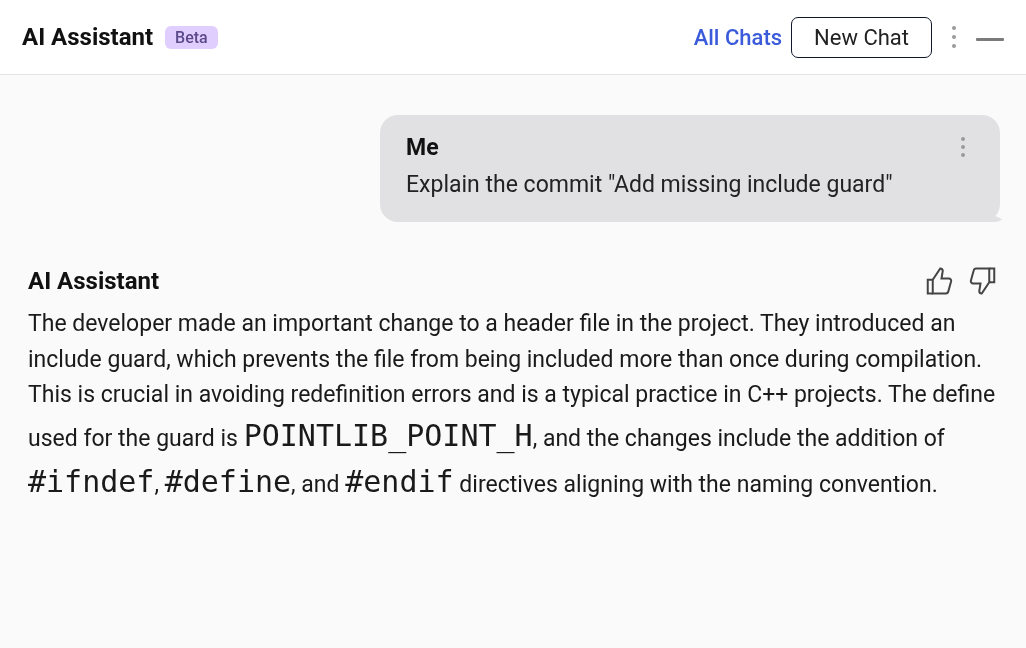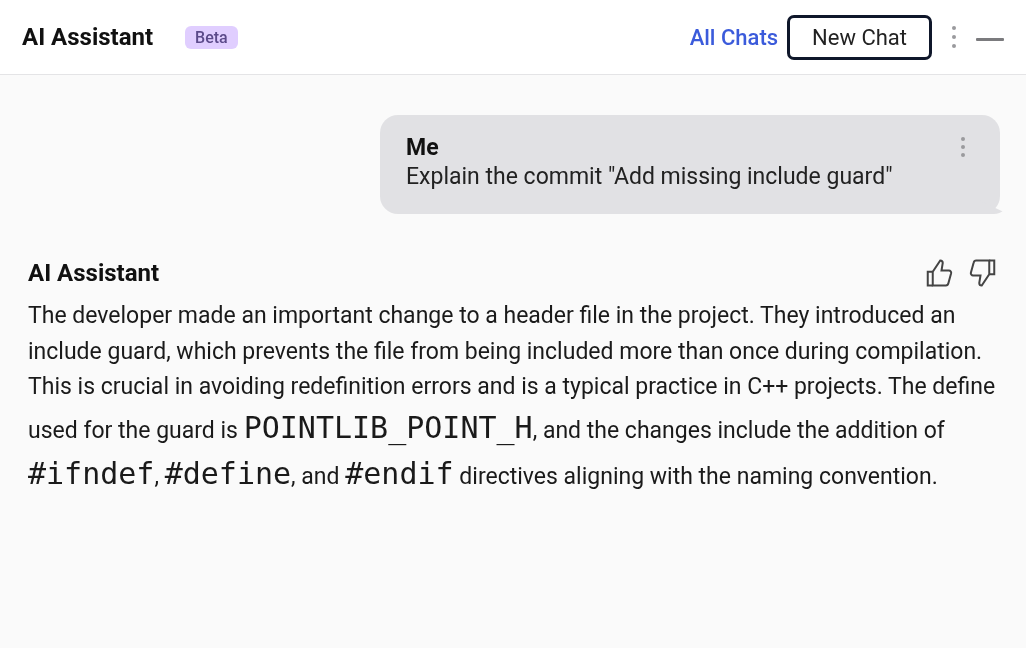--- a/index.html
+++ b/index.html
@@ -1,31 +1,31 @@
 <!DOCTYPE html>
 <html><head>
 <meta charset="utf-8">
 <style>
   * { box-sizing: border-box; margin: 0; padding: 0; }
   html, body { width: 1026px; height: 648px; font-family: -apple-system, BlinkMacSystemFont, "Segoe UI", Roboto, Arial, sans-serif; background: #fafafa; color: #1a1a1a; }
   .header { display: flex; align-items: center; justify-content: space-between; height: 75px; padding: 0 22px 0 22px; border-bottom: 1px solid #e4e4e6; background: #fff; }
   .header-left { display: flex; align-items: center; gap: 12px; }
   .app-title { font-size: 24px; font-weight: 700; color: #111; }
-  .beta-badge { background: #e0ceff; color: #5b4a8a; font-size: 16px; font-weight: 500; padding: 2px 10px; border-radius: 6px; margin-left: 20px; }
+  .beta-badge { background: #e0ceff; color: #5b4a8a; font-size: 16px; font-weight: 500; padding: 2px 10px; border-radius: 6px; }
   .header-right { display: flex; align-items: center; gap: 9px; }
   .all-chats { color: #3b5bdb; font-size: 22px; font-weight: 500; cursor: pointer; }
-  .new-chat-btn { border: 3px solid #0f172a; background: #fff; color: #222; font-size: 22px; padding: 7px 22px; border-radius: 7px; cursor: pointer; font-family: inherit; }
+  .new-chat-btn { border: 1px solid #0f172a; background: #fff; color: #222; font-size: 22px; padding: 7px 22px; border-radius: 7px; cursor: pointer; font-family: inherit; }
   .kebab { width: 26px; height: 36px; display: flex; flex-direction: column; align-items: center; justify-content: center; gap: 5px; cursor: pointer; }
   .kebab span { width: 4px; height: 4px; border-radius: 50%; background: #9a9a9d; }
   .minimize { width: 28px; height: 3px; background: #7b7b7e; border-radius: 1px; cursor: pointer; margin-top: 4px; }
   .chat-area { padding: 40px 26px 0 26px; }
   .me-bubble-wrap { display: flex; justify-content: flex-end; margin-bottom: 44px; }
   .me-bubble { position: relative; background: #e1e1e4; border-radius: 18px; padding: 18px 26px 22px 26px; max-width: 640px; width: 620px; }
   .me-bubble::after { content: ""; position: absolute; right: -8px; bottom: 0px; width: 28px; height: 22px; background: radial-gradient(circle at 0 0, transparent 18px, #e1e1e4 19px); border-bottom-right-radius: 14px; clip-path: polygon(0 40%, 100% 100%, 0 100%); background: #e1e1e4; }
-  .me-header { display: flex; align-items: center; justify-content: space-between; }
+  .me-header { display: flex; align-items: center; justify-content: space-between; margin-bottom: 8px; }
   .me-label { font-size: 23px; font-weight: 700; color: #111; }
   .me-kebab { width: 22px; height: 28px; display: flex; flex-direction: column; align-items: center; justify-content: center; gap: 4px; cursor: pointer; }
   .me-kebab span { width: 4px; height: 4px; border-radius: 50%; background: #9a9a9d; }
   .me-text { font-size: 23px; color: #222; line-height: 1.35; }
   .ai-block { margin-top: 4px; padding: 0 2px; }
   .ai-header { display: flex; align-items: center; justify-content: space-between; margin-bottom: 10px; }
   .ai-label { font-size: 24px; font-weight: 700; color: #111; }
   .feedback { display: flex; gap: 14px; }
   .thumb { width: 30px; height: 30px; cursor: pointer; }
   .thumb svg { width: 100%; height: 100%; stroke: #444; stroke-width: 1.6; fill: none; }

